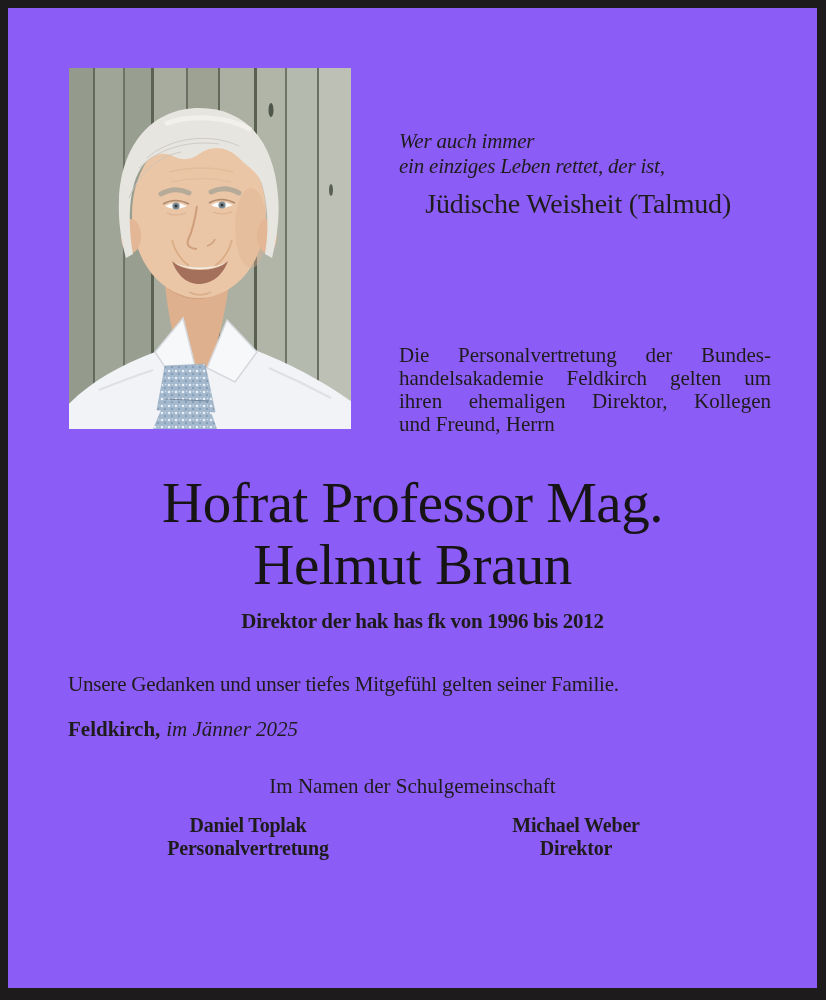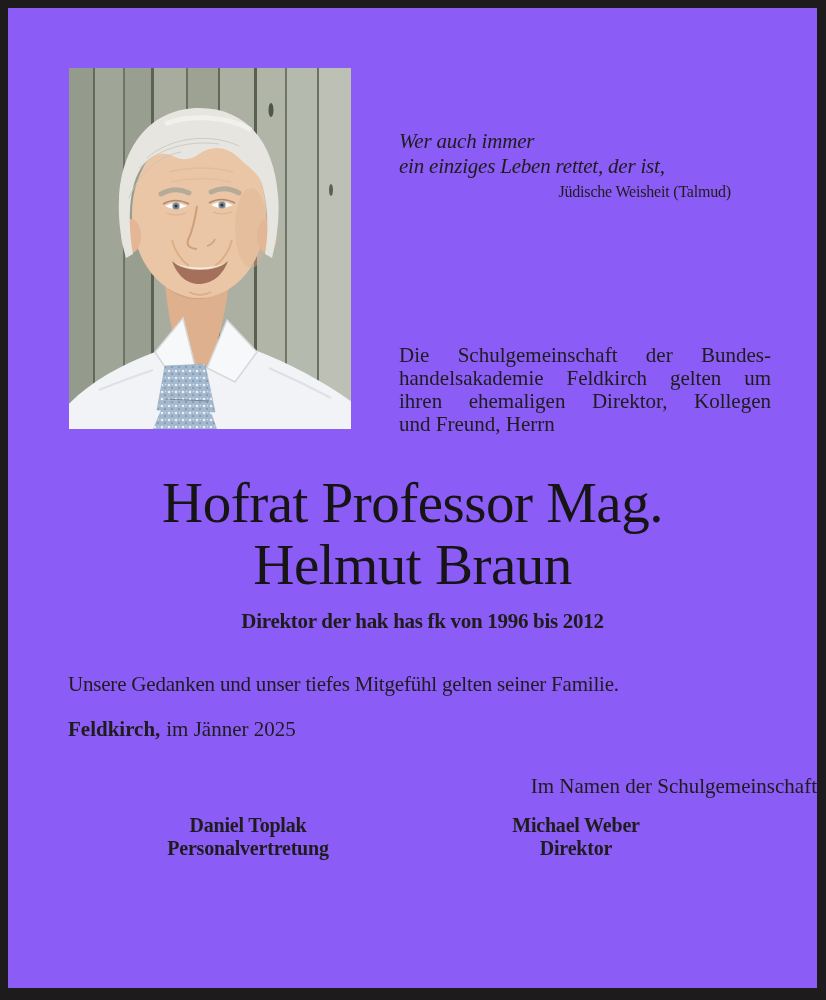--- a/index.html
+++ b/index.html
@@ -21,21 +21,21 @@
   }
   .photo svg { display:block; width:100%; height:100%; }
 
   .quote {
     position: absolute; left: 391px; top: 121px; width: 334px;
     font-style: italic; font-size: 21px; line-height: 25px;
     letter-spacing: -0.2px;
   }
   .quote-attr {
     font-style: normal; text-align: right;
-    font-size: 16px; margin-top: 0; padding-right: 2px;
+    font-size: 28px; margin-top: 12px; padding-right: 2px;
   }
 
   .intro {
     position: absolute; left: 391px; top: 336px; width: 372px;
     font-size: 21px; line-height: 23px;
   }
   .intro-line { text-align: justify; text-align-last: justify; }
   .intro-line.last { text-align-last: left; }
 
   .headline {
@@ -51,24 +51,24 @@
   }
   .condolence {
     position: absolute; left: 60px; top: 664px;
     font-size: 21px; letter-spacing: -0.2px;
   }
   .place-date {
     position: absolute; left: 60px; top: 709px;
     font-size: 21px;
   }
   .place-date .place { font-weight: bold; margin-top: 12px; }
-  .place-date .date { margin-left: 0.28em; }
+  .place-date .date { margin-left: 0.28em; font-style: italic; }
   .closing {
     position: absolute; left: 0; right: 0; top: 766px;
-    text-align: right; font-size: 21px;
+    text-align: center; font-size: 21px;
   }
   .sig {
     position: absolute; top: 806px; width: 280px;
     text-align: center; font-weight: bold;
     font-size: 20px; line-height: 23px; letter-spacing: -0.2px;
   }
   .sig-left  { left: 100px; }
   .sig-right { left: 428px; }
 </style>
 </head>
@@ -171,21 +171,21 @@
     </svg>
   </div>
 
   <div class="quote">
     <div class="quote-line">Wer auch immer</div>
     <div class="quote-line">ein einziges Leben rettet, der ist,</div>
     <div class="quote-attr">Jüdische Weisheit (Talmud)</div>
   </div>
 
   <div class="intro">
-    <div class="intro-line">Die Schulgemeinschaft der Bundes-</div>
+    <div class="intro-line">Die Personalvertretung der Bundes-</div>
     <div class="intro-line">handelsakademie Feldkirch gelten um</div>
     <div class="intro-line">ihren ehemaligen Direktor, Kollegen</div>
     <div class="intro-line last">und Freund, Herrn</div>
   </div>
 
   <div class="headline">
     <div>Hofrat Professor Mag.</div>
     <div>Helmut Braun</div>
   </div>
 

